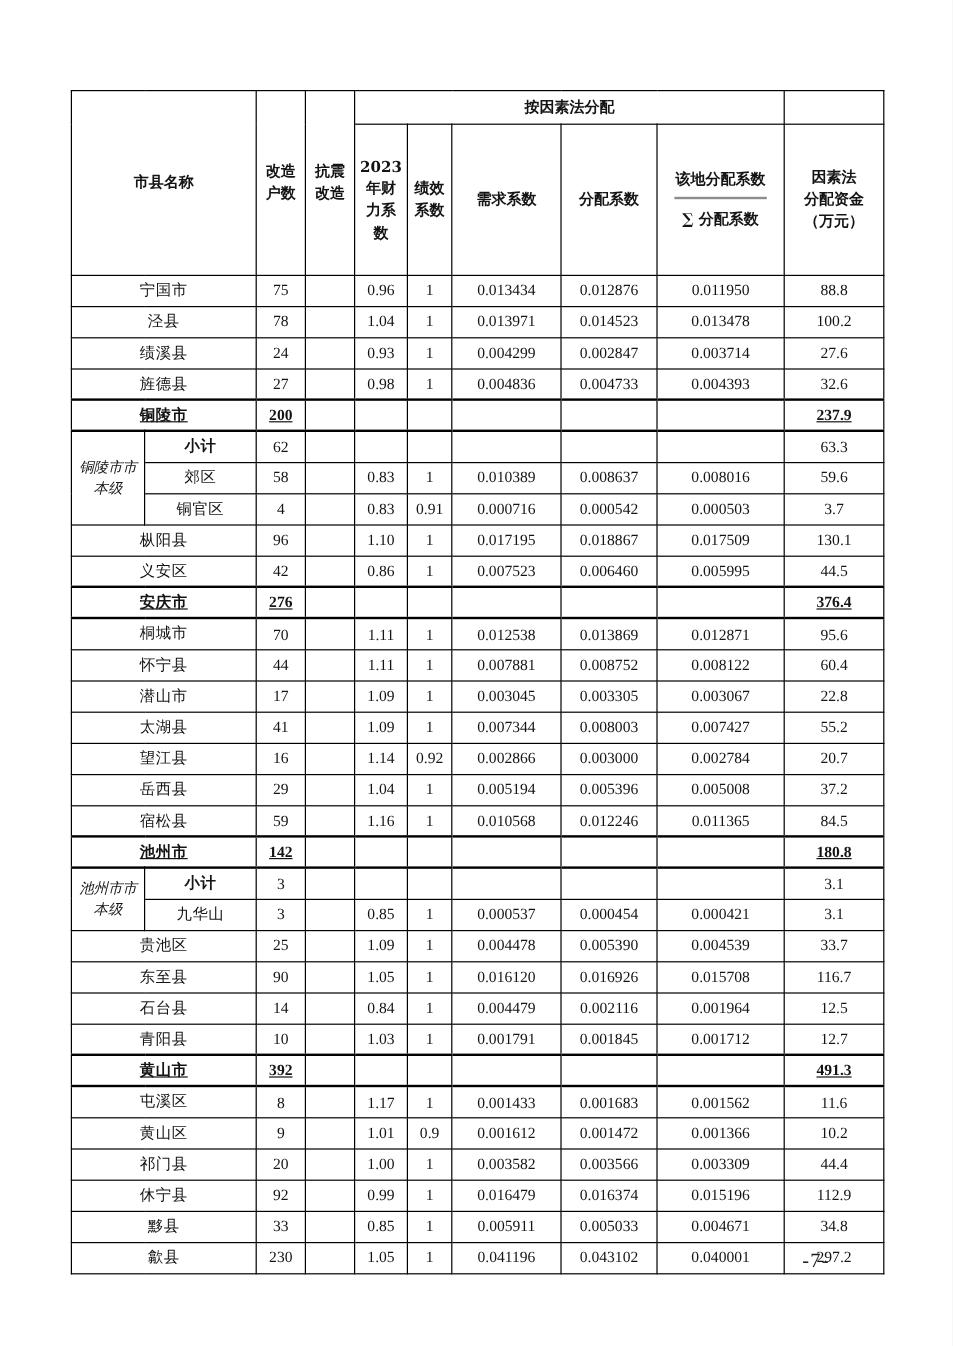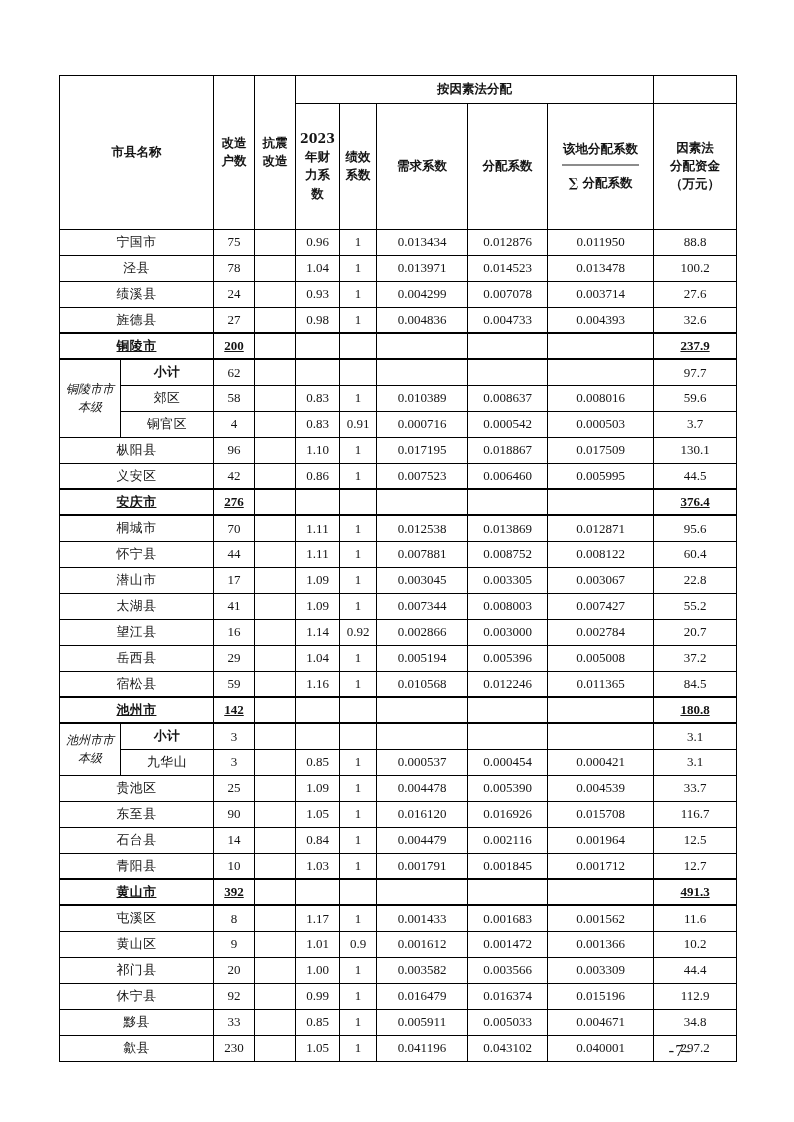--- a/index.html
+++ b/index.html
@@ -130,21 +130,21 @@
           <td class="val-cell">0.013478</td>
           <td class="val-cell">100.2</td>
         </tr>
         <tr>
           <td class="name-cell" colspan="2">绩溪县</td>
           <td class="val-cell">24</td>
           <td class="val-cell"></td>
           <td class="val-cell">0.93</td>
           <td class="val-cell">1</td>
           <td class="val-cell">0.004299</td>
-          <td class="val-cell">0.007078</td>
+          <td class="val-cell">0.002847</td>
           <td class="val-cell">0.003714</td>
           <td class="val-cell">27.6</td>
         </tr>
         <tr>
           <td class="name-cell" colspan="2">旌德县</td>
           <td class="val-cell">27</td>
           <td class="val-cell"></td>
           <td class="val-cell">0.98</td>
           <td class="val-cell">1</td>
           <td class="val-cell">0.004836</td>
@@ -166,21 +166,21 @@
         <tr>
           <td rowspan="3" class="group-cell">铜陵市市本级</td>
           <td class="name-cell bold">小计</td>
           <td class="val-cell">62</td>
           <td class="val-cell"></td>
           <td class="val-cell"></td>
           <td class="val-cell"></td>
           <td class="val-cell"></td>
           <td class="val-cell"></td>
           <td class="val-cell"></td>
-          <td class="val-cell">97.7</td>
+          <td class="val-cell">63.3</td>
         </tr>
         <tr class="sub-cont">
           <td class="name-cell">郊区</td>
           <td class="val-cell">58</td>
           <td class="val-cell"></td>
           <td class="val-cell">0.83</td>
           <td class="val-cell">1</td>
           <td class="val-cell">0.010389</td>
           <td class="val-cell">0.008637</td>
           <td class="val-cell">0.008016</td>

